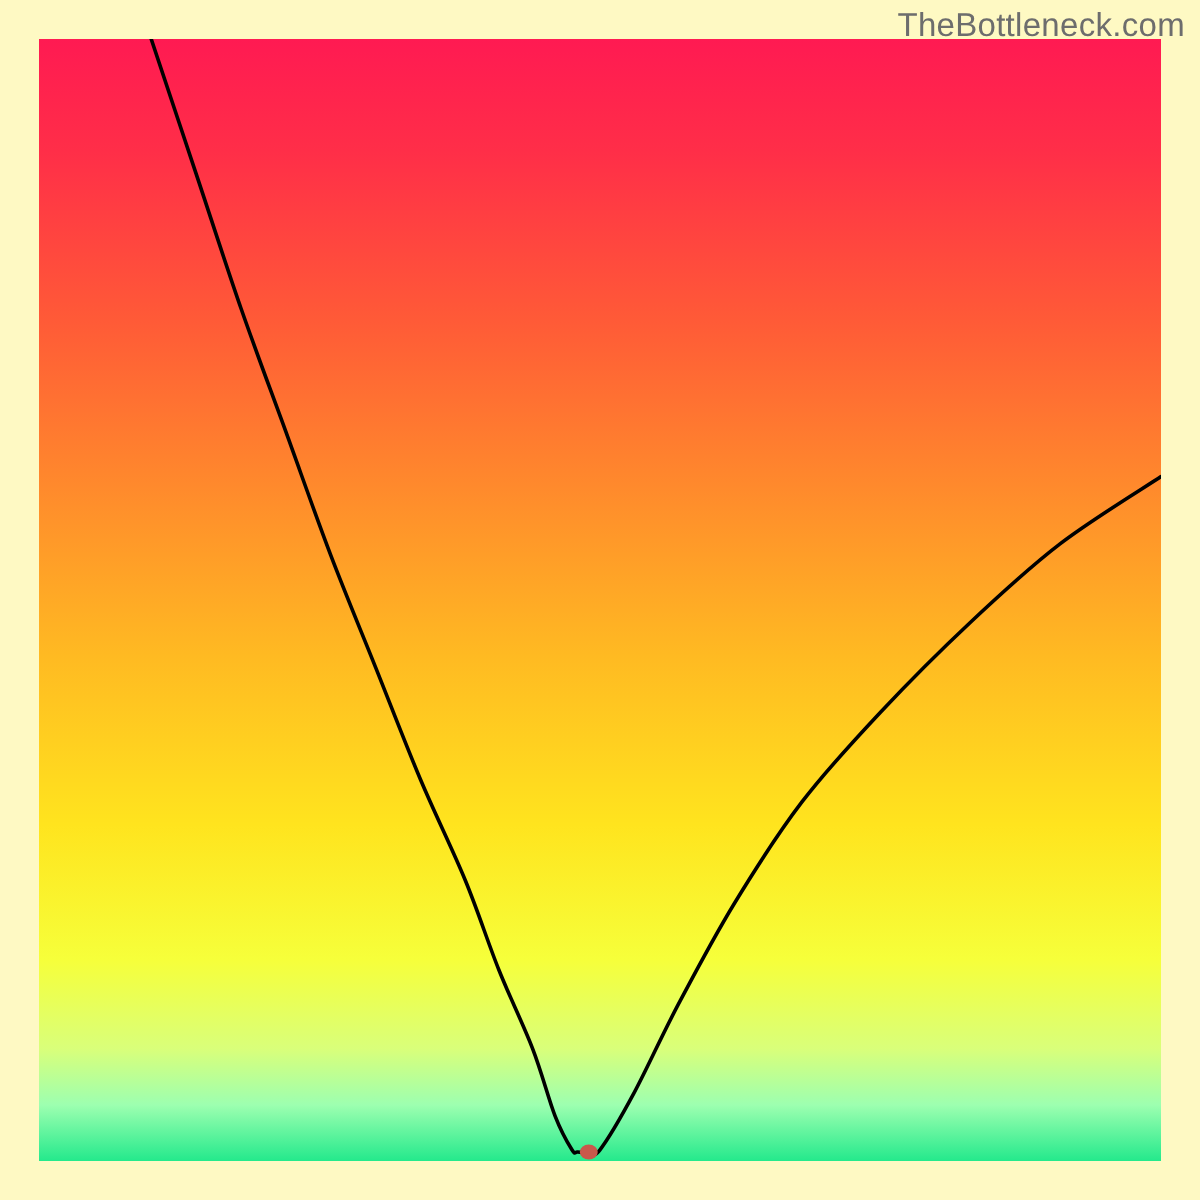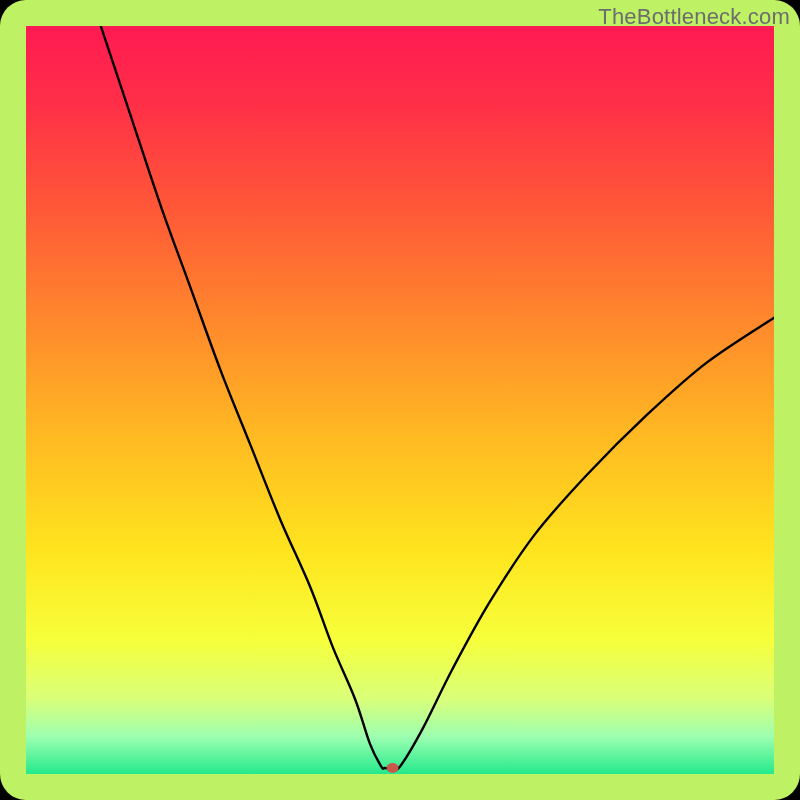--- a/index.html
+++ b/index.html
@@ -8,22 +8,21 @@
     width: 800px;
     height: 800px;
     overflow: hidden;
     background: #000;
     font-family: Arial, Helvetica, sans-serif;
   }
   .frame {
     position: relative;
     width: 800px;
     height: 800px;
-    background: #bef264;
-    border-radius: 26px;
+    background: #fef9c3;
   }
   .plot-area {
     position: absolute;
     left: 26px;
     top: 26px;
     width: 748px;
     height: 748px;
     overflow: hidden;
   }
   .gradient-bg {

